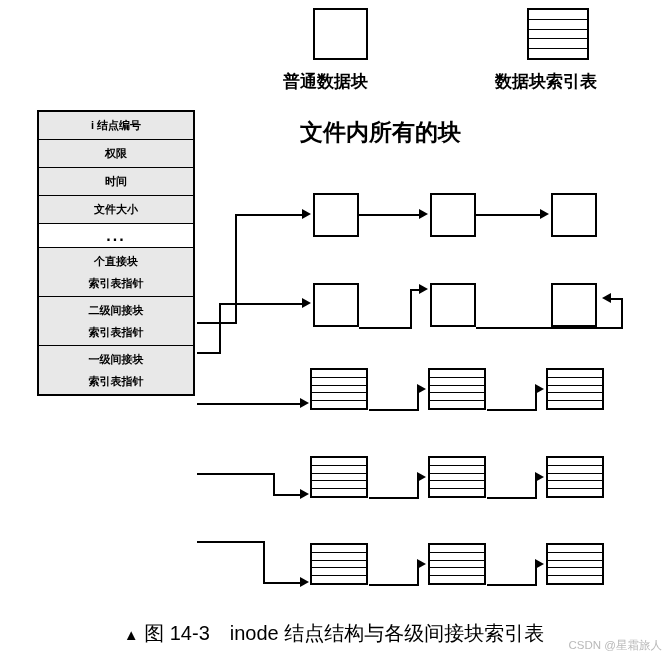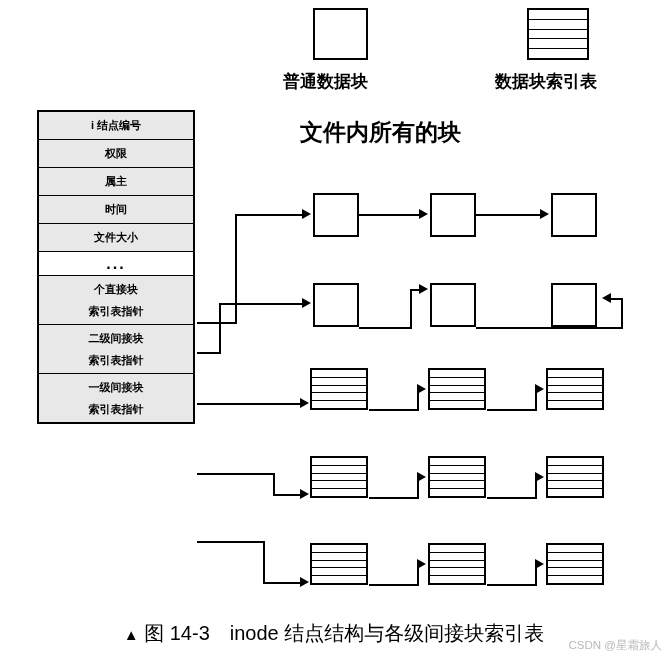--- a/index.html
+++ b/index.html
@@ -121,21 +121,20 @@
       <i></i>
       <i></i>
       <i></i>
   </div>
   <div class="legend-label" id="legend-index-label">数据块索引表</div>
 
 
   <div id="inode-table">
     <div class="row">i 结点编号</div>
     <div class="row">权限</div>
-    <div class="row">属主</div>
     <div class="row">时间</div>
     <div class="row">文件大小</div>
     <div class="row white dots">...</div>
     <div class="row two-line">
       <div>个直接块</div>
       <div>索引表指针</div>
     </div>
     <div class="row two-line">
       <div>二级间接块</div>
       <div>索引表指针</div>

